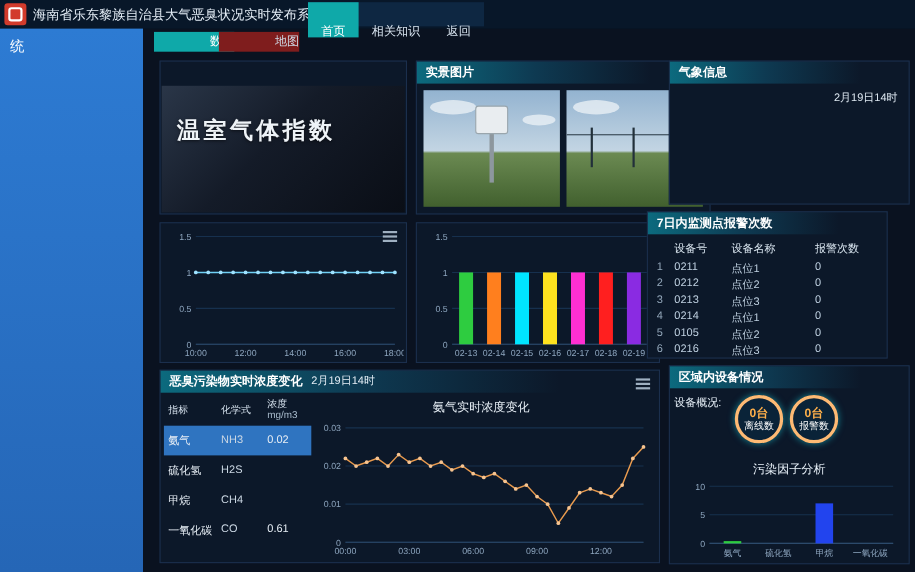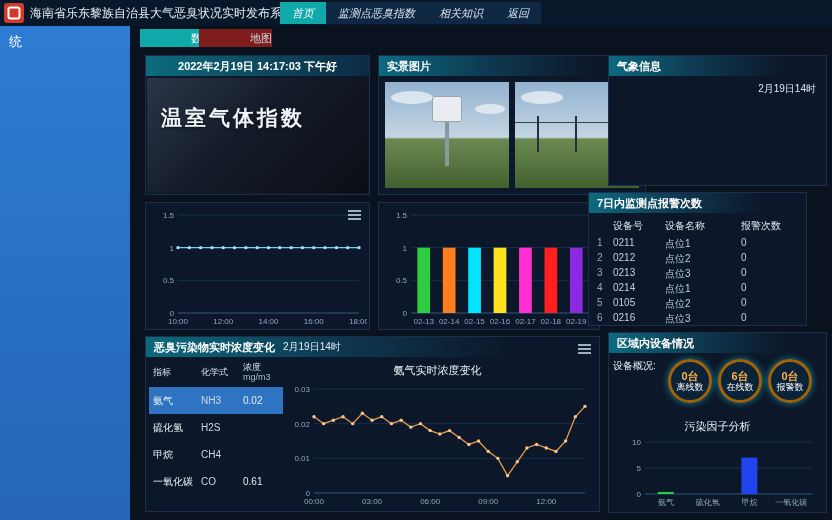--- a/index.html
+++ b/index.html
@@ -4,21 +4,21 @@
 <style>
   html,body{margin:0;padding:0;background:#000;}
   .stage{position:relative;width:832px;height:520px;overflow:hidden;background:#0a1220;
          font-family:"Liberation Sans","DejaVu Sans",sans-serif;}
   
   .hdr{position:absolute;left:0;top:0;width:832px;height:26px;background:#081729;}
   .logo{position:absolute;left:4px;top:3px;width:20px;height:20px;background:#d23b2c;border-radius:3px;
         display:flex;align-items:center;justify-content:center;}
   .hdr-title{position:absolute;left:30px;top:0;line-height:26px;font-size:12px;color:#e4edf6;}
   .nav{position:absolute;left:280px;top:2px;height:22px;display:flex;background:#0e2742;}
-  .nav-item{padding:0 12px;line-height:22px;font-size:11px;color:#d7e3ef;cursor:pointer;white-space:nowrap;font-style:italic;}
+  .nav-item{padding:16px 12px;line-height:22px;font-size:11px;color:#d7e3ef;cursor:pointer;white-space:nowrap;}
   .nav-item.active{background:#0fa9a9;color:#fff;}
   
   .sidebar{position:absolute;left:0;top:26px;width:130px;height:494px;
            background:linear-gradient(180deg,#2d7bd3 0%,#2566b6 100%);}
   .sidebar-label{padding:7px 0 0 9px;color:#fff;font-size:13px;}
   .tab{position:absolute;top:29px;width:73px;height:18px;line-height:18px;text-align:right;
        font-size:11px;color:#fff;cursor:pointer;}
   .tab.t1{left:140px;background:#0fa9a9;}
   .tab.t2{left:199px;background:#7f1d1d;color:#cfdae6;}
   
@@ -76,21 +76,21 @@
   .unit{display:block;color:#a9bccd;}
   .prow{height:27px;font-size:10px;color:#e6edf4;padding-left:4px;cursor:pointer;}
   .prow.sel{background:#2f74c0;}
   .pc.formula{color:#ccd8e4;}
   .nh3-title{position:absolute;left:140px;right:10px;top:26px;text-align:center;font-size:11px;color:#e6eef5;}
   .nh3-chart{position:absolute;left:138px;right:6px;top:44px;bottom:4px;}
   
   .dev-overview{position:absolute;top:26px;left:4px;right:2px;display:flex;align-items:flex-start;gap:5px;}
   .dev-label{font-size:10px;color:#e8f1f9;width:50px;flex:none;}
   .dev-stats{display:flex;gap:6px;}
-  .stat-circle{width:44px;height:44px;border-radius:50%;border:3px solid #a16207;background:rgba(10,40,62,.7);
+  .stat-circle{width:44px;height:44px;border-radius:50%;border:3px solid #fdba74;background:rgba(10,40,62,.7);
                box-shadow:0 0 7px rgba(25,195,210,.65);display:flex;flex-direction:column;align-items:center;
                justify-content:center;box-sizing:border-box;}
   .stat-count{font-size:11px;font-weight:bold;color:#ffb04a;line-height:12px;}
   .stat-label{font-size:9px;color:#fff;line-height:11px;}
   .dev-analysis-title{position:absolute;top:86px;left:0;right:0;text-align:center;font-size:11px;color:#e8f1f9;}
   .factor-chart{position:absolute;left:6px;right:6px;top:101px;bottom:4px;}
 </style>
 </head>
 <body>
 
@@ -98,35 +98,33 @@
 
   <div class="hdr">
     <div class="logo">
       <svg width="14" height="14" viewBox="0 0 14 14">
           <rect x="1.5" y="1.5" width="11" height="11" rx="2" fill="none" stroke="#ffffff" stroke-width="2"></rect>
         </svg>
     </div>
     <div class="hdr-title">海南省乐东黎族自治县大气恶臭状况实时发布系</div>
     <div class="nav">
         <div class="nav-item active">首页</div>
-        <div class="nav-item">监测点恶臭指数</div>
         <div class="nav-item">相关知识</div>
         <div class="nav-item">返回</div>
       </div>
   </div>
 
   <div class="sidebar">
     <div class="sidebar-label">统</div>
   </div>
 
   <div class="tab t1">数据</div>
   <div class="tab t2">地图</div>
 
   <div class="panel p-greeting">
-    <div class="panel-hd center">2022年2月19日  14:17:03 下午好</div>
     <div class="greeting-body">
       <div class="greeting-title">温室气体指数</div>
     </div>
   </div>
 
   <div class="panel p-photo">
     <div class="panel-hd">
       <span>实景图片</span>
     </div>
     <div class="photo-row">
@@ -359,24 +357,20 @@
       <span>区域内设备情况</span>
     </div>
     <div class="dev-overview">
       <span class="dev-label">设备概况:</span>
       <div class="dev-stats">
           <div class="stat-circle">
             <div class="stat-count">0台</div>
             <div class="stat-label">离线数</div>
           </div>
           <div class="stat-circle">
-            <div class="stat-count">6台</div>
-            <div class="stat-label">在线数</div>
-          </div>
-          <div class="stat-circle">
             <div class="stat-count">0台</div>
             <div class="stat-label">报警数</div>
           </div>
         </div>
     </div>
     <div class="dev-analysis-title">污染因子分析</div>
     <div class="factor-chart chart-holder"><svg width="205" height="74">
           <line x1="30" y1="60" x2="197" y2="60" stroke="#16304e" stroke-width="1"></line>
           <text x="26" y="63" text-anchor="end" font-size="8" fill="#8ea6bf">0</text>
           <line x1="30" y1="34" x2="197" y2="34" stroke="#16304e" stroke-width="1"></line>

